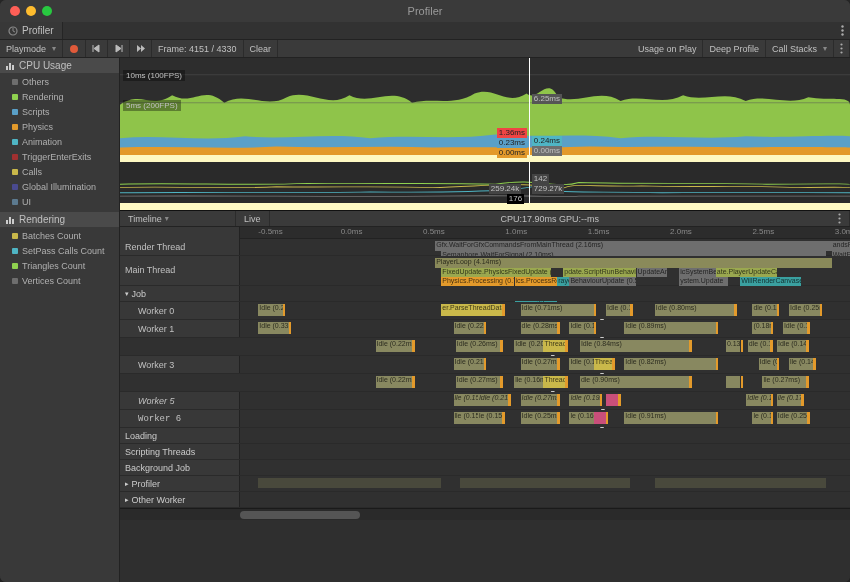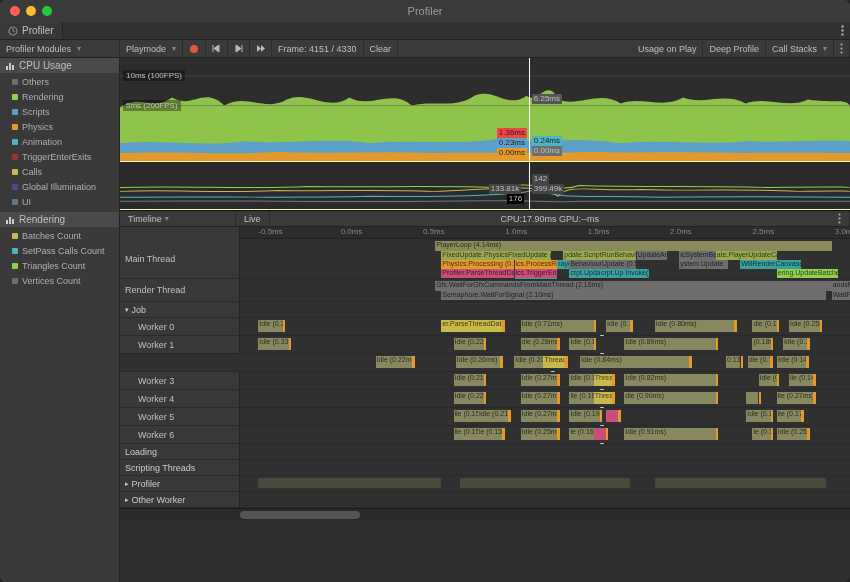--- a/index.html
+++ b/index.html
@@ -33,21 +33,21 @@
   .main-split { display: flex; height: calc(100% - 58px); }
   
   
   .sidebar { width: 120px; background: #393939; border-right: 1px solid #222; display: flex; flex-direction: column; }
   .module-head { background: #4a4a4a; padding: 2px 5px; font-size: 10px; display: flex; align-items: center; gap: 4px; }
   .legend-item { display: flex; align-items: center; gap: 4px; padding: 4px 5px 1px 12px; font-size: 9px; color: #b0b0b0;}
   .legend-dot { width: 6px; height: 6px; border-radius: 1px; }
   
   
   .charts { flex: 1; background: #2f2f2f; position: relative; }
-  .chart-row { position: relative; border-bottom: 1px solid #fef9c3;}
+  .chart-row { position: relative; border-bottom: 7px solid #fef9c3;}
   .chart-label { position: absolute; left: 3px; background: rgba(0,0,0,0.35); padding: 1px 3px; font-size: 8px; }
   .playhead { position: absolute; top:0; bottom:0; width:1px; background:#fff; }
   .readout { position: absolute; font-size:8px; line-height:1; }
   .readout span { display:inline-block; padding:1px 2px; }
   
   
   .timeline-wrap { height: calc(100% - 214px); display: flex; flex-direction: column; border-top: 1px solid #111;}
   .tl-toolbar { height: 16px; background: #3a3a3a; display: flex; align-items: center; font-size: 9px; border-bottom: 1px solid #222;}
   .tl-toolbar .btn { padding: 0 8px; border-right: 1px solid #2b2b2b; height: 100%; display: flex; align-items: center; }
   .tl-toolbar .center { flex:1; text-align:center;}
@@ -97,23 +97,20 @@
     <div class="tabstrip-kebab">
       <svg width="3" height="11" viewBox="0 0 3 11">
           <circle cx="1.5" cy="1.5" r="1.2" fill="#aaa"></circle>
           <circle cx="1.5" cy="5.5" r="1.2" fill="#aaa"></circle>
           <circle cx="1.5" cy="9.5" r="1.2" fill="#aaa"></circle>
         </svg>
     </div>
   </div>
 
   <div class="toolbar">
-    <div class="toolbar-btn dd-arrow" style="width:120px">
-        <span>Profiler Modules</span>
-      </div>
     <div class="toolbar-btn dd-arrow">
         <span>Playmode</span>
       </div>
     <div class="toolbar-btn">
       <svg width="10" height="10">
           <circle cx="5" cy="5" r="4" fill="#e05a3a"></circle>
         </svg>
     </div>
     <div class="toolbar-btn">
       <svg width="9" height="9">
@@ -272,22 +269,22 @@
       <div class="chart-row" style="height:48px">
         <svg width="100%" height="100%" preserveAspectRatio="none" viewBox="0 0 700 48">
           <rect width="700" height="48" fill="#2a2a2a"></rect>
           <path fill="none" stroke="#c9b84a" stroke-width="1" d="M0,30 C50,28 100,32 150,29 C200,30 250,28 300,30 C350,29 400,20 420,35 C430,22 450,30 500,28 C550,30 600,27 650,30 C700,29 700,30 700,30"></path>
           <path fill="none" stroke="#8fd14f" stroke-width="1" d="M0,26 C60,24 120,28 180,25 C240,26 300,24 360,26 C400,18 420,32 440,24 C500,26 560,24 620,26 C700,25 700,26 700,26"></path>
           <path fill="none" stroke="#4fb5c4" stroke-width="1" d="M0,36 C80,35 160,37 240,35 C320,36 380,34 400,28 C420,38 440,34 520,36 C600,35 700,36 700,36"></path>
           <path fill="none" stroke="#777" stroke-width="1" d="M0,40 C100,39 200,41 300,40 C400,38 420,42 440,40 C540,40 700,40 700,40"></path>
         </svg>
         <div class="playhead" style="left:56%"></div>
         <div class="readout" style="left:calc(56% + 3px); top:12px"><span style="background:#444">142</span></div>
-        <div class="readout" style="left:calc(56% - 40px); top:22px"><span style="background:#444">133.81k</span></div>
-        <div class="readout" style="left:calc(56% + 3px); top:22px"><span style="background:#444">399.49k</span></div>
+        <div class="readout" style="left:calc(56% - 40px); top:22px"><span style="background:#444">259.24k</span></div>
+        <div class="readout" style="left:calc(56% + 3px); top:22px"><span style="background:#444">729.27k</span></div>
         <div class="readout" style="left:calc(56% - 22px); top:32px"><span style="background:#000000">176</span></div>
       </div>
 
       <div class="timeline-wrap">
         <div class="tl-toolbar">
           <div class="btn dd-arrow" style="width:116px">
               <span>Timeline</span>
             </div>
           <div class="btn">
               <span>Live</span>
@@ -310,20 +307,30 @@
               <span style="left: 30%;">0.5ms</span>
               <span style="left: 43.5%;">1.0ms</span>
               <span style="left: 57%;">1.5ms</span>
               <span style="left: 70.5%;">2.0ms</span>
               <span style="left: 84%;">2.5ms</span>
               <span style="left: 97.5%;">3.0ms</span>
             </div>
         </div>
 
         <div id="timeline-rows" style="flex:1;overflow:hidden;display:flex;flex-direction:column;">
+
+          <div class="tl-row" style="height:28px">
+            <div class="tl-row-label">Render Thread</div>
+            <div class="tl-row-content" id="render-thread-bars">
+                <div class="bar" style="left: 32%; width: 65%; background: rgb(110, 110, 110);">Gfx.WaitForGfxCommandsFromMainThread (2.16ms)</div>
+                <div class="bar" style="left: 97%; width: 5%; background: rgb(110, 110, 110);">andsFromM</div>
+                <div class="bar sub" style="left: 33%; width: 63%; background: rgb(110, 110, 110);">Semaphore.WaitForSignal (2.10ms)</div>
+                <div class="bar sub" style="left: 97%; width: 5%; background: rgb(110, 110, 110);">WaitForSig</div>
+              </div>
+          </div>
 
           <div class="tl-row" style="height:50px">
             <div class="tl-row-label">Main Thread</div>
             <div class="tl-row-content" id="main-thread-bars">
                 <div class="bar" style="left: 32%; width: 65%; background: rgb(138, 138, 90);">PlayerLoop (4.14ms)</div>
                 <div class="bar sub" style="left: 33%; width: 18%; background: rgb(154, 168, 79);">FixedUpdate.PhysicsFixedUpdate (1.23ms)</div>
                 <div class="bar sub" style="left: 53%; width: 12%; background: rgb(154, 168, 79);">pdate.ScriptRunBehaviourUpdate (0.62ms)</div>
                 <div class="bar sub" style="left: 78%; width: 10%; background: rgb(154, 168, 79);">ate.PlayerUpdateCanv</div>
                 <div class="bar sub" style="left: 72%; width: 6%; background: rgb(110, 110, 110);">icSystemBegin</div>
                 <div class="bar sub" style="left: 65%; width: 5%; background: rgb(110, 110, 110);">UpdateAn</div>
@@ -337,30 +344,20 @@
                 <div class="bar sub3" style="left: 45%; width: 7%; background: rgb(201, 79, 122);">ics.TriggerEnterExits (0.3</div>
                 <div class="bar sub3" style="left: 54%; width: 5%; background: rgb(58, 160, 160);">crpt.Update() (0</div>
                 <div class="bar sub3" style="left: 59%; width: 4%; background: rgb(58, 160, 160);">crpt.Update()</div>
                 <div class="bar sub3" style="left: 63%; width: 4%; background: rgb(58, 160, 160);">Invoke() (0</div>
                 <div class="bar sub3" style="left: 88%; width: 10%; background: rgb(143, 209, 79);">ering.UpdateBatche</div>
                 <div class="bar sub3" style="top: 39px; left: 45%; width: 5%; background: rgb(58, 160, 160);">t.OnTriggerEnter()</div>
                 <div class="bar sub3" style="top: 39px; left: 50%; width: 2%; background: rgb(58, 160, 160);">Unsi</div>
               </div>
           </div>
 
-          <div class="tl-row" style="height:28px">
-            <div class="tl-row-label">Render Thread</div>
-            <div class="tl-row-content" id="render-thread-bars">
-                <div class="bar" style="left: 32%; width: 65%; background: rgb(110, 110, 110);">Gfx.WaitForGfxCommandsFromMainThread (2.16ms)</div>
-                <div class="bar" style="left: 97%; width: 5%; background: rgb(110, 110, 110);">andsFromM</div>
-                <div class="bar sub" style="left: 33%; width: 63%; background: rgb(110, 110, 110);">Semaphore.WaitForSignal (2.10ms)</div>
-                <div class="bar sub" style="left: 97%; width: 5%; background: rgb(110, 110, 110);">WaitForSig</div>
-              </div>
-          </div>
-
           <div class="tl-row" style="height:14px">
             <div class="tl-row-label group">
                 <span class="exp">▾</span>
                 <span>Job</span>
               </div>
             <div class="tl-row-content"></div>
           </div>
 
           <div id="worker-rows">
               <div class="tl-row" style="height: 18px;">
@@ -438,61 +435,60 @@
                   <div class="bar" style="left: 63%; width: 15%; background: rgb(136, 136, 96); height: 12px;">Idle (0.82ms)</div>
                   <div class="bar" style="left: 78%; width: 0.4%; background: rgb(227, 154, 43); height: 12px;"></div>
                   <div class="bar" style="left: 85%; width: 3%; background: rgb(136, 136, 96); height: 12px;">Idle (0.14m</div>
                   <div class="bar" style="left: 88%; width: 0.4%; background: rgb(227, 154, 43); height: 12px;"></div>
                   <div class="bar" style="left: 90%; width: 4%; background: rgb(136, 136, 96); height: 12px;">lle (0.14m</div>
                   <div class="bar" style="left: 94%; width: 0.4%; background: rgb(227, 154, 43); height: 12px;"></div>
                   <div style="position: absolute; left: 59%; top: 14px; color: rgb(204, 204, 204); font-size: 8px;">▾</div>
                 </div>
               </div>
               <div class="tl-row" style="height: 18px;">
-                <div class="tl-row-label" style="padding-left: 18px;">Worker 4</div>
                 <div class="tl-row-content">
                   <div class="bar" style="left: 35%; width: 5%; background: rgb(136, 136, 96); height: 12px;">Idle (0.22ms)</div>
                   <div class="bar" style="left: 40%; width: 0.4%; background: rgb(227, 154, 43); height: 12px;"></div>
                   <div class="bar" style="left: 46%; width: 6%; background: rgb(136, 136, 96); height: 12px;">Idle (0.27ms)</div>
                   <div class="bar" style="left: 52%; width: 0.4%; background: rgb(227, 154, 43); height: 12px;"></div>
                   <div class="bar" style="left: 54%; width: 4%; background: rgb(136, 136, 96); height: 12px;">lle (0.16m</div>
                   <div class="bar" style="left: 58%; width: 0.4%; background: rgb(227, 154, 43); height: 12px;"></div>
                   <div class="bar" style="left: 58%; width: 3%; background: rgb(201, 184, 74); height: 12px;">ThreadD</div>
                   <div class="bar" style="left: 61%; width: 0.4%; background: rgb(227, 154, 43); height: 12px;"></div>
                   <div class="bar" style="left: 63%; width: 15%; background: rgb(136, 136, 96); height: 12px;">dle (0.90ms)</div>
                   <div class="bar" style="left: 78%; width: 0.4%; background: rgb(227, 154, 43); height: 12px;"></div>
                   <div class="bar" style="left: 83%; width: 2%; background: rgb(136, 136, 96); height: 12px;"></div>
                   <div class="bar" style="left: 85%; width: 0.4%; background: rgb(227, 154, 43); height: 12px;"></div>
                   <div class="bar" style="left: 88%; width: 6%; background: rgb(136, 136, 96); height: 12px;">lle (0.27ms)</div>
                   <div class="bar" style="left: 94%; width: 0.4%; background: rgb(227, 154, 43); height: 12px;"></div>
                   <div style="position: absolute; left: 59%; top: 14px; color: rgb(204, 204, 204); font-size: 8px;">▾</div>
                 </div>
               </div>
-              <div class="tl-row" style="height: 18px;">
+              <div class="tl-row" style="height: 18px; font-style: italic;">
                 <div class="tl-row-label" style="padding-left: 18px;">Worker 5</div>
                 <div class="tl-row-content">
                   <div class="bar" style="left: 35%; width: 4%; background: rgb(136, 136, 96); height: 12px;">lle (0.15m</div>
                   <div class="bar" style="left: 39%; width: 0.4%; background: rgb(227, 154, 43); height: 12px;"></div>
                   <div class="bar" style="left: 39%; width: 5%; background: rgb(136, 136, 96); height: 12px;">Idle (0.21ms)</div>
                   <div class="bar" style="left: 44%; width: 0.4%; background: rgb(227, 154, 43); height: 12px;"></div>
                   <div class="bar" style="left: 46%; width: 6%; background: rgb(136, 136, 96); height: 12px;">Idle (0.27ms)</div>
                   <div class="bar" style="left: 52%; width: 0.4%; background: rgb(227, 154, 43); height: 12px;"></div>
                   <div class="bar" style="left: 54%; width: 5%; background: rgb(136, 136, 96); height: 12px;">Idle (0.19ms)</div>
                   <div class="bar" style="left: 59%; width: 0.4%; background: rgb(227, 154, 43); height: 12px;"></div>
                   <div class="bar" style="left: 60%; width: 2%; background: rgb(201, 79, 122); height: 12px;"></div>
                   <div class="bar" style="left: 62%; width: 0.4%; background: rgb(227, 154, 43); height: 12px;"></div>
                   <div class="bar" style="left: 83%; width: 4%; background: rgb(136, 136, 96); height: 12px;">Idle (0.19ms)</div>
                   <div class="bar" style="left: 87%; width: 0.4%; background: rgb(227, 154, 43); height: 12px;"></div>
                   <div class="bar" style="left: 88%; width: 4%; background: rgb(136, 136, 96); height: 12px;">lle (0.17ms</div>
                   <div class="bar" style="left: 92%; width: 0.4%; background: rgb(227, 154, 43); height: 12px;"></div>
                   <div style="position: absolute; left: 59%; top: 14px; color: rgb(204, 204, 204); font-size: 8px;">▾</div>
                 </div>
               </div>
               <div class="tl-row" style="height: 18px;">
-                <div class="tl-row-label" style="padding-left: 18px;">Worker 6</div>
+                <div class="tl-row-label" style="padding-left: 18px; font-family: Liberation Mono, monospace;">Worker 6</div>
                 <div class="tl-row-content">
                   <div class="bar" style="left: 35%; width: 4%; background: rgb(136, 136, 96); height: 12px;">lle (0.15m</div>
                   <div class="bar" style="left: 39%; width: 0.4%; background: rgb(227, 154, 43); height: 12px;"></div>
                   <div class="bar" style="left: 39%; width: 4%; background: rgb(136, 136, 96); height: 12px;">le (0.15m</div>
                   <div class="bar" style="left: 43%; width: 0.4%; background: rgb(227, 154, 43); height: 12px;"></div>
                   <div class="bar" style="left: 46%; width: 6%; background: rgb(136, 136, 96); height: 12px;">Idle (0.25ms)</div>
                   <div class="bar" style="left: 52%; width: 0.4%; background: rgb(227, 154, 43); height: 12px;"></div>
                   <div class="bar" style="left: 54%; width: 4%; background: rgb(136, 136, 96); height: 12px;">le (0.16ms</div>
                   <div class="bar" style="left: 58%; width: 0.4%; background: rgb(227, 154, 43); height: 12px;"></div>
                   <div class="bar" style="left: 58%; width: 2%; background: rgb(201, 79, 122); height: 12px;"></div>
@@ -515,20 +511,26 @@
               <div class="tl-row-content"></div>
             </div>
           <div class="tl-row" style="height:14px">
               <div class="tl-row-label group">
                 <span>Scripting Threads</span>
               </div>
               <div class="tl-row-content"></div>
             </div>
           <div class="tl-row" style="height:14px">
               <div class="tl-row-label group">
+                <span>Background Job</span>
+              </div>
+              <div class="tl-row-content"></div>
+            </div>
+          <div class="tl-row" style="height:14px">
+              <div class="tl-row-label group">
                 <span class="exp">▸</span>
                 <span>Profiler</span>
               </div>
               <div class="tl-row-content" id="profiler-track">
                 <div class="bar" style="left: 3%; width: 30%; background: rgb(90, 90, 68); opacity: 0.6; height: 10px;"></div>
                 <div class="bar" style="left: 36%; width: 28%; background: rgb(90, 90, 68); opacity: 0.6; height: 10px;"></div>
                 <div class="bar" style="left: 68%; width: 28%; background: rgb(90, 90, 68); opacity: 0.6; height: 10px;"></div>
               </div>
             </div>
           <div class="tl-row" style="height:14px">

